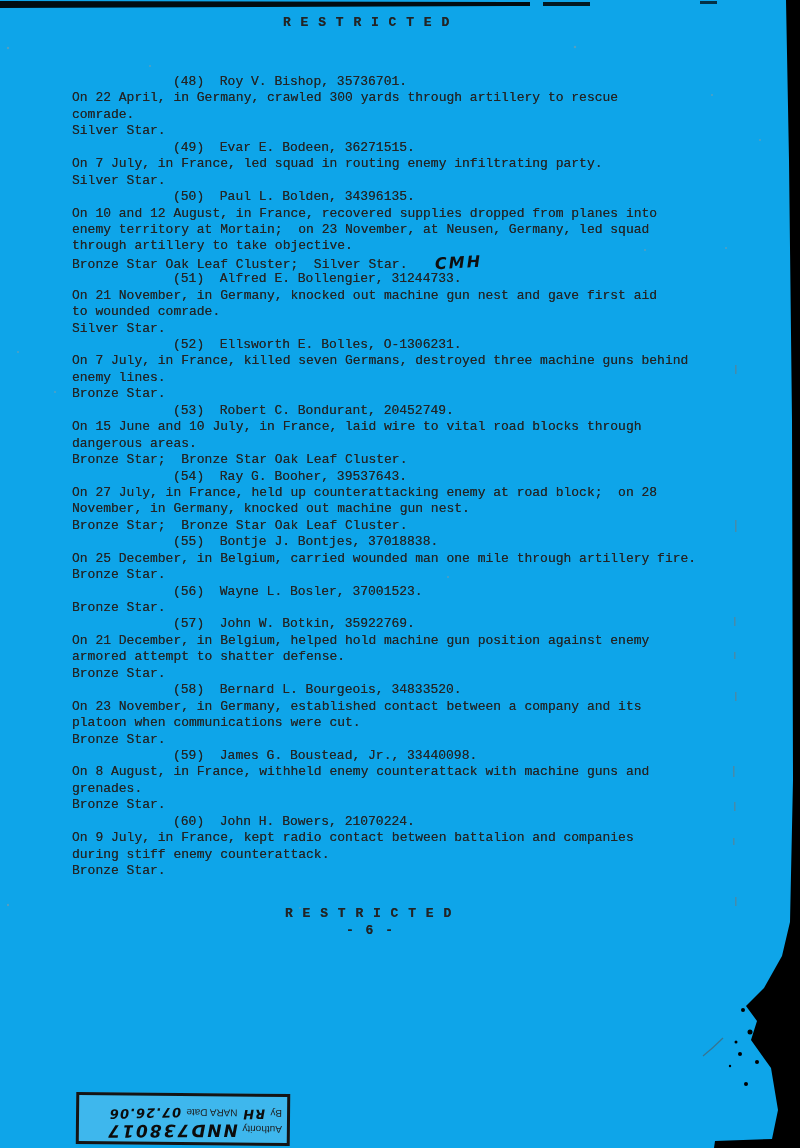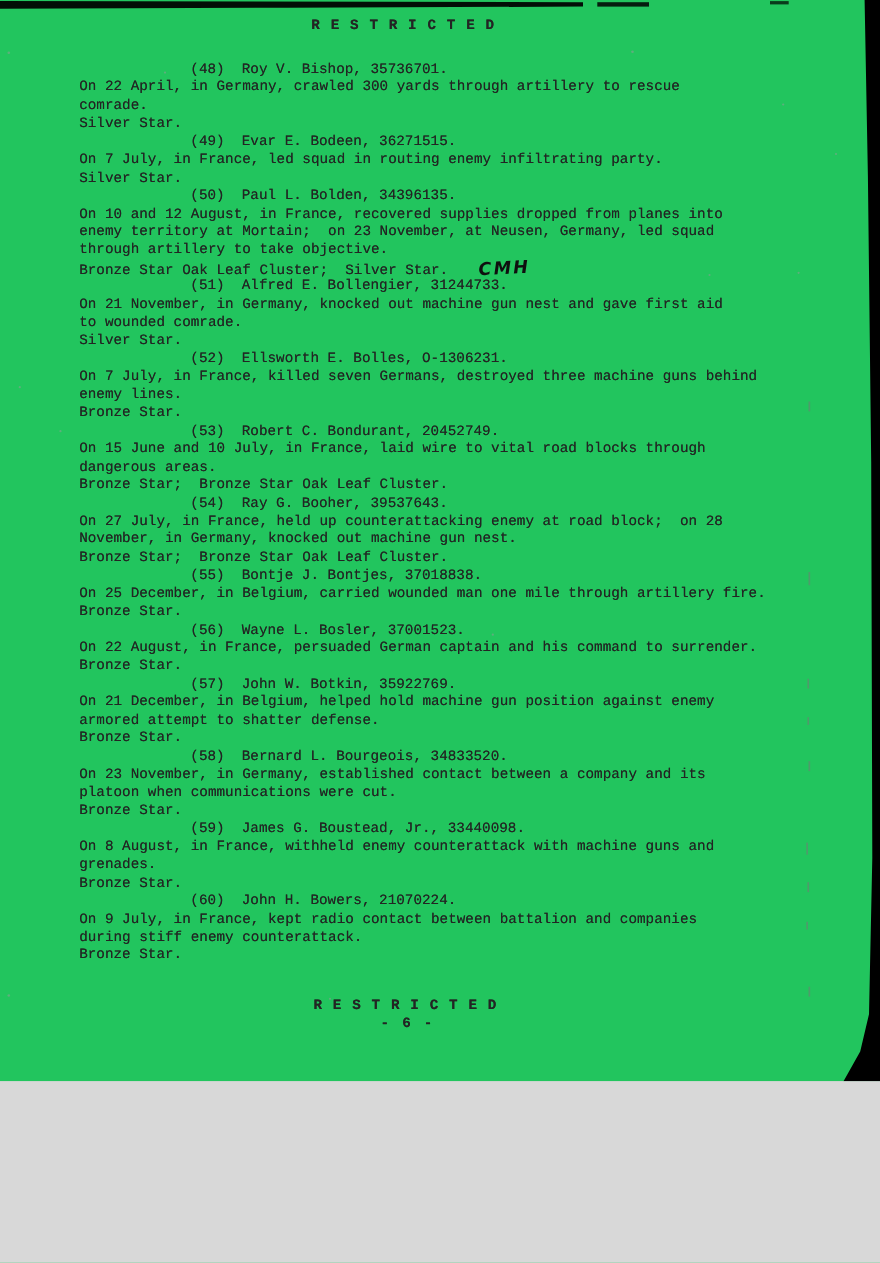--- a/index.html
+++ b/index.html
@@ -1,26 +1,26 @@
 <!DOCTYPE html>
 <html><head>
 <meta charset="utf-8">
 <style>
   html,body{margin:0;padding:0;background:#d8d8d8;}
   .page{
-    position:relative;width:800px;height:983px;margin:0 auto;
-    background:#22c55e;overflow:hidden;
+    position:relative;width:800px;height:1148px;margin:0 auto;
+    background:#0ea5e9;overflow:hidden;
     font-family:"Liberation Mono",monospace;color:#242424;
   }
   .typed{text-shadow:0 0 .5px rgba(20,20,20,.65);}
   .header-classification{
     position:absolute;top:15px;left:283px;
     font-size:13px;font-weight:700;letter-spacing:1px;white-space:pre;
   }
-  .entries{position:absolute;top:55px;left:72px;width:716px;}
+  .entries{position:absolute;top:74px;left:72px;width:716px;}
   .line{white-space:pre;font-size:13px;line-height:16.45px;height:16.45px;}
   .line.indent{padding-left:101px;}
   .cmh{
     display:inline-block;margin-left:28px;
     font-family:"DejaVu Sans",sans-serif;font-weight:700;font-style:italic;
     font-size:16px;letter-spacing:2px;color:#0f0f0f;
     transform:rotate(-3deg);text-shadow:none;
   }
   .footer-classification{
     position:absolute;top:906px;left:285px;
@@ -79,21 +79,20 @@
       <div class="line typed">dangerous areas.</div>
       <div class="line typed">Bronze Star;  Bronze Star Oak Leaf Cluster.</div>
       <div class="line typed indent">(54)  Ray G. Booher, 39537643.</div>
       <div class="line typed">On 27 July, in France, held up counterattacking enemy at road block;  on 28</div>
       <div class="line typed">November, in Germany, knocked out machine gun nest.</div>
       <div class="line typed">Bronze Star;  Bronze Star Oak Leaf Cluster.</div>
       <div class="line typed indent">(55)  Bontje J. Bontjes, 37018838.</div>
       <div class="line typed">On 25 December, in Belgium, carried wounded man one mile through artillery fire.</div>
       <div class="line typed">Bronze Star.</div>
       <div class="line typed indent">(56)  Wayne L. Bosler, 37001523.</div>
-      <div class="line typed">On 22 August, in France, persuaded German captain and his command to surrender.</div>
       <div class="line typed">Bronze Star.</div>
       <div class="line typed indent">(57)  John W. Botkin, 35922769.</div>
       <div class="line typed">On 21 December, in Belgium, helped hold machine gun position against enemy</div>
       <div class="line typed">armored attempt to shatter defense.</div>
       <div class="line typed">Bronze Star.</div>
       <div class="line typed indent">(58)  Bernard L. Bourgeois, 34833520.</div>
       <div class="line typed">On 23 November, in Germany, established contact between a company and its</div>
       <div class="line typed">platoon when communications were cut.</div>
       <div class="line typed">Bronze Star.</div>
       <div class="line typed indent">(59)  James G. Boustead, Jr., 33440098.</div>

